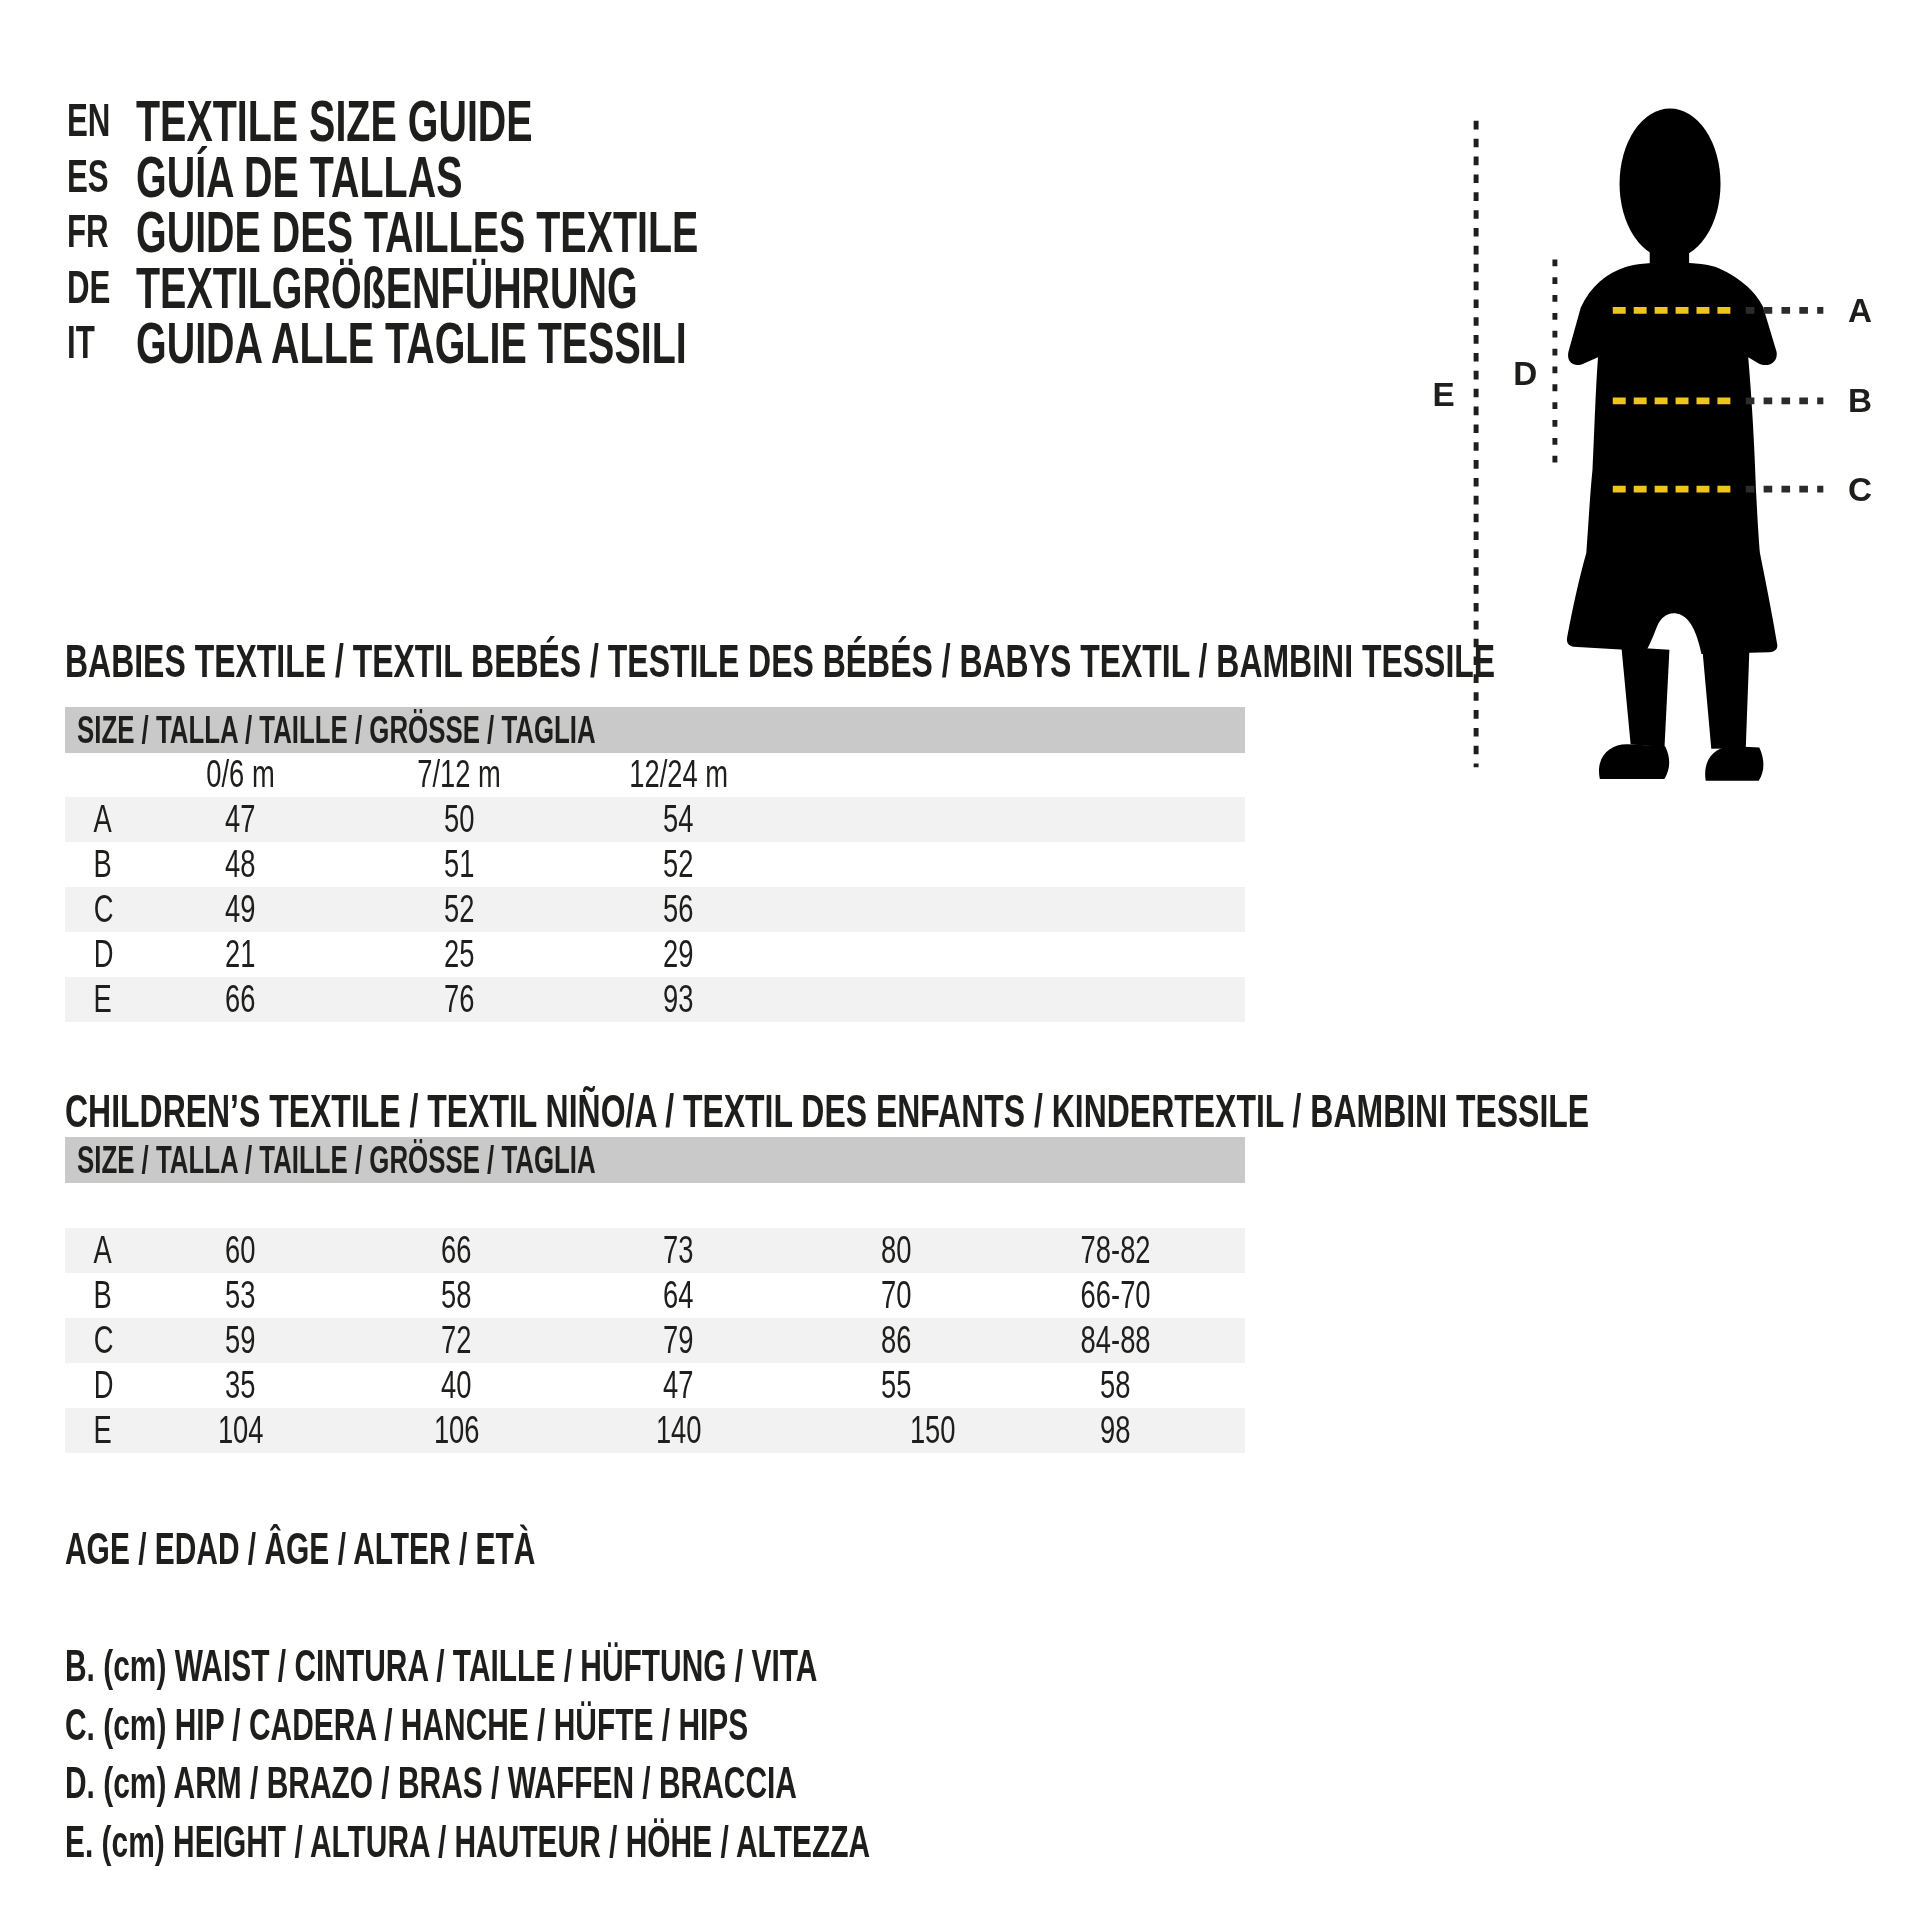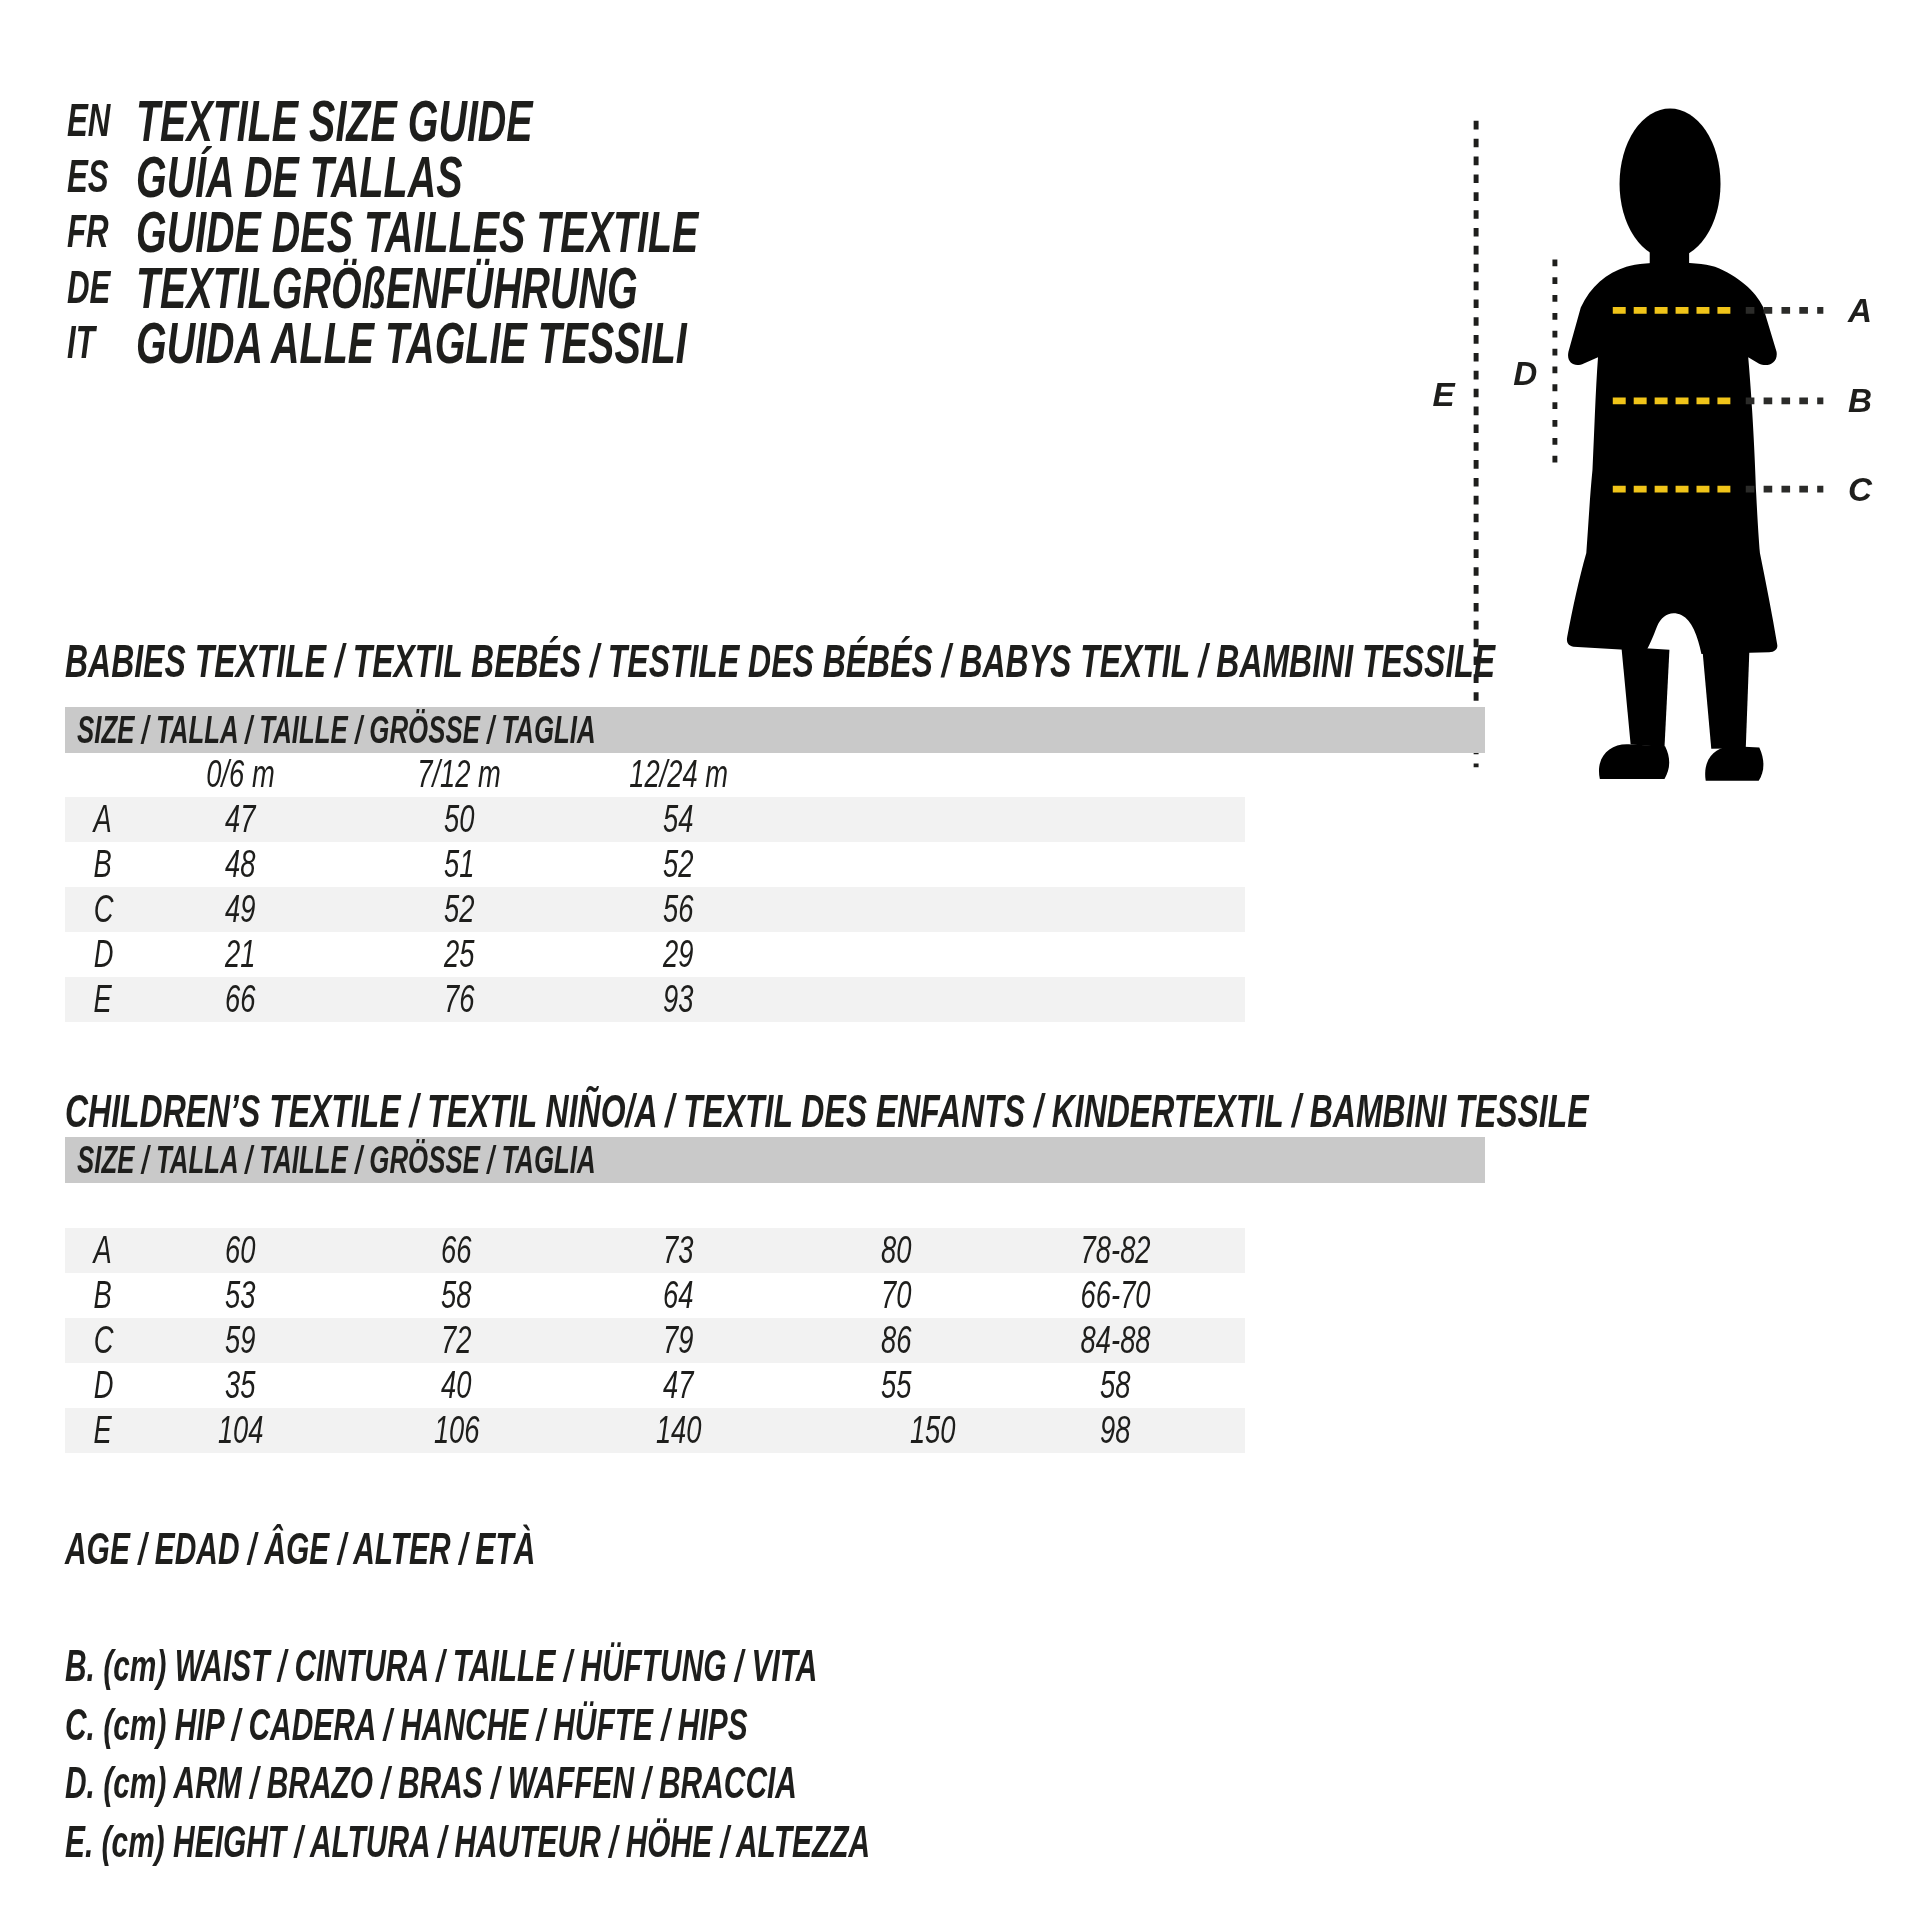--- a/index.html
+++ b/index.html
@@ -1,31 +1,31 @@
 <!DOCTYPE html>
 <html style="font-size:10px"><head>
 <meta charset="utf-8">
 <style>
   html,body { margin:0; padding:0; background:#ffffff; }
   #canvas {
     position:relative; width:1926px; height:1926px; background:#ffffff;
-    font-family:"Liberation Sans", sans-serif; color:#1e1e1c; overflow:hidden;font-style:italic;
+    font-family:"Liberation Sans", sans-serif; color:#1e1e1c; overflow:hidden;
   }
   .abs { position:absolute; }
   
   .cx  { display:inline-block; transform:scaleX(0.68); transform-origin:0 50%; white-space:nowrap; }
   .cxc { display:inline-block; transform:scaleX(0.72); transform-origin:50% 50%; white-space:nowrap; }
 
   .lang-code  { position:absolute; left:67px; font-size:46px; font-weight:700; line-height:47px; }
   .lang-title { position:absolute; left:136px; font-size:58px; font-weight:700; line-height:47px; }
 
   .headline { position:absolute; left:65px; font-size:47px; font-weight:700; line-height:49px; }
 
   .size-bar {
-    position:absolute; left:65px; width:1420px; height:46px;
+    position:absolute; left:65px; width:1180px; height:46px;
     background:#c9c9c9; line-height:46px; font-size:38px; font-weight:700;
   }
   .size-bar .cx { margin-left:12.3px; }
 
   .col-row { position:absolute; left:65px; width:1180px; height:44px; line-height:44px; font-size:38px; font-weight:400; }
   .t-row   { position:absolute; left:65px; width:1180px; height:45px; line-height:45px; font-size:38px; font-weight:400; }
   .t-row.shade { background:#f2f2f2; }
   .r-label { position:absolute; left:25px; top:0; height:100%; }
   .r-val   { position:absolute; top:0; width:185px; height:100%; text-align:center; }
 

